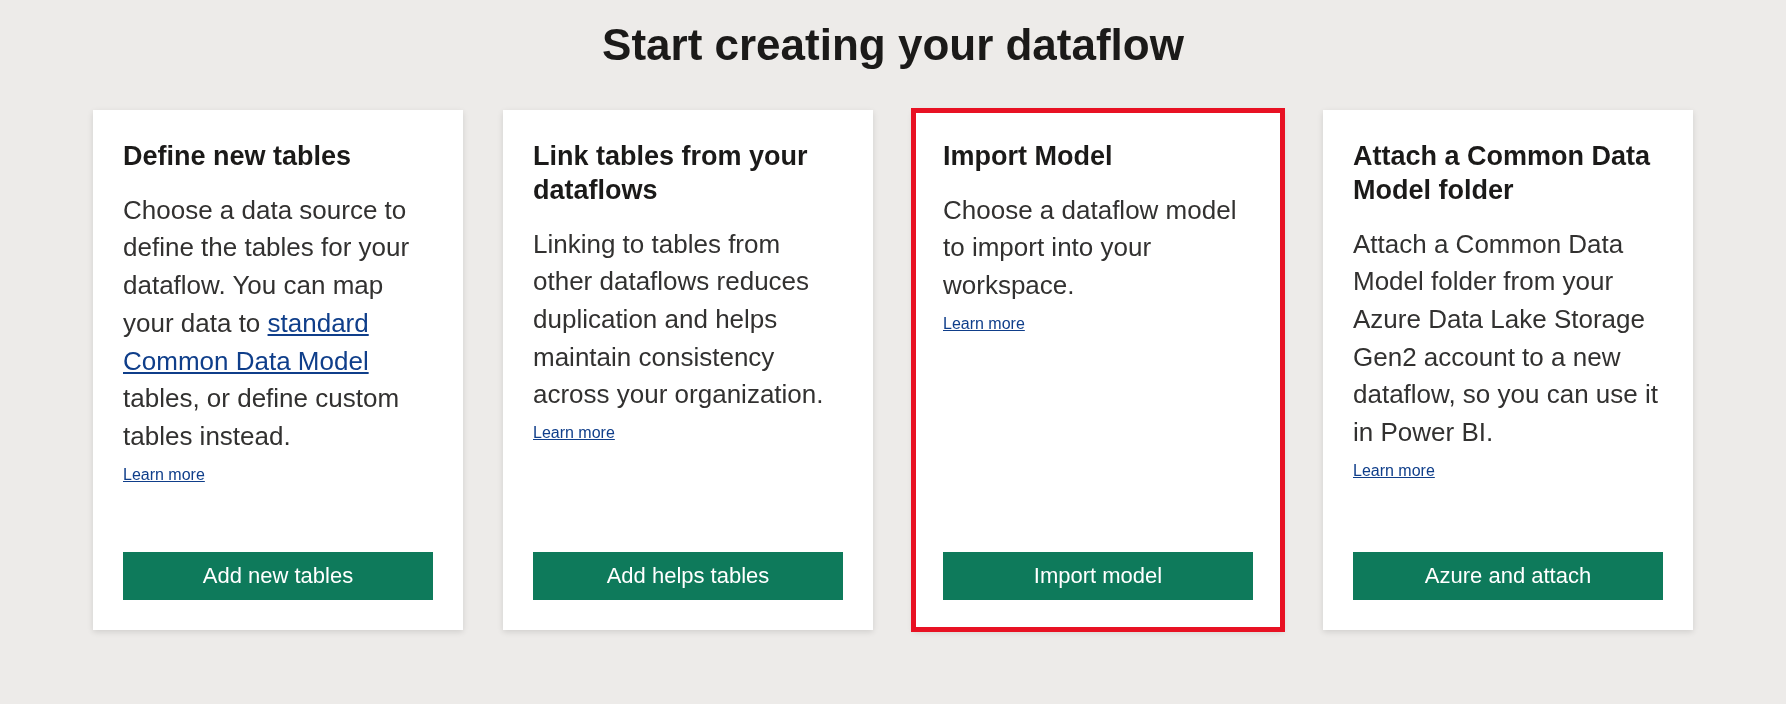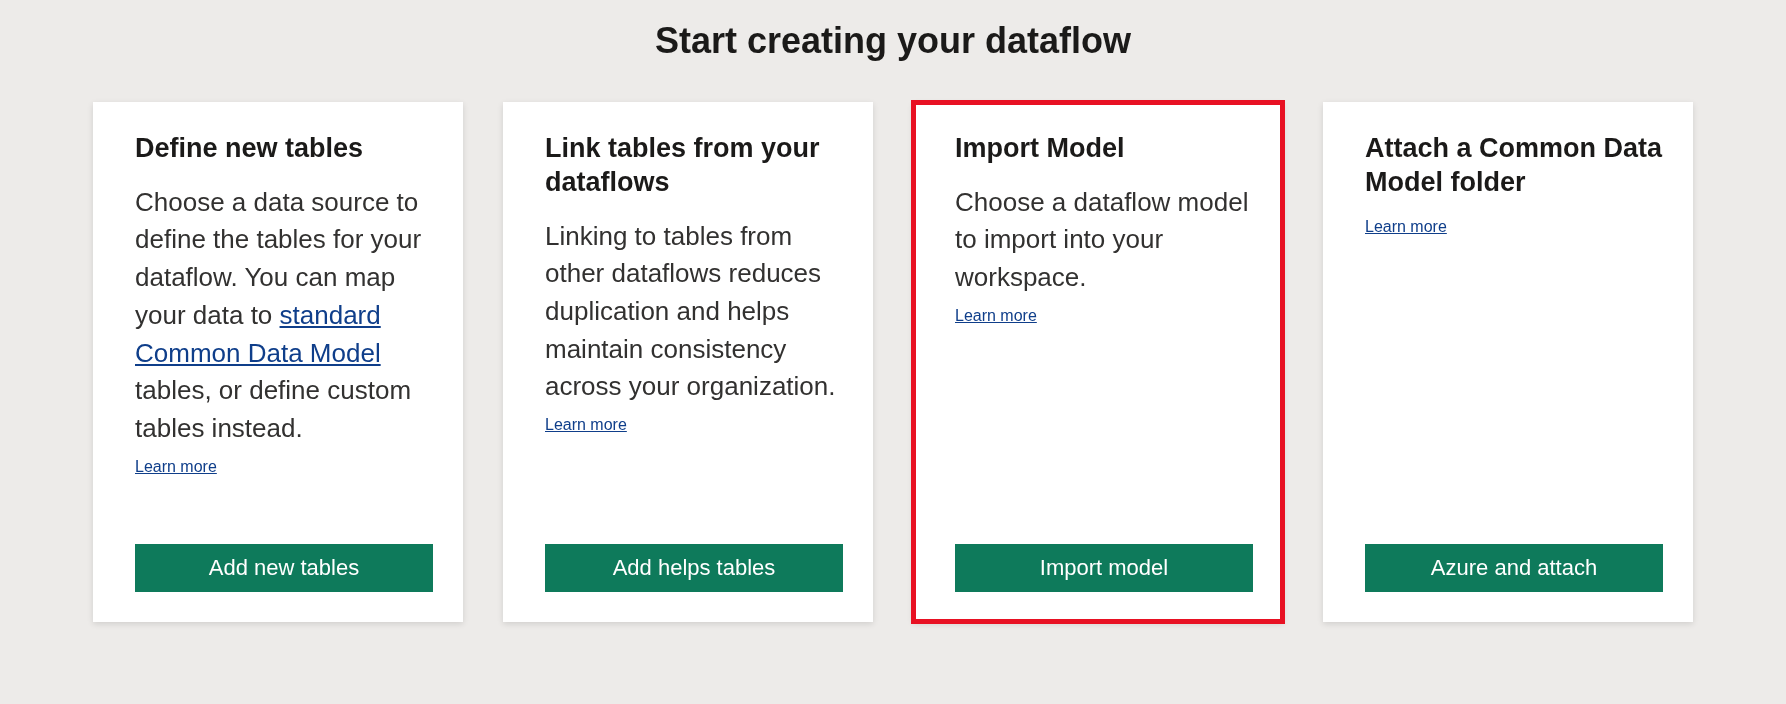--- a/index.html
+++ b/index.html
@@ -9,36 +9,36 @@
     }
     body {
       font-family: "Segoe UI", -apple-system, BlinkMacSystemFont, sans-serif;
       background-color: #edebe9;
       width: 1786px;
       height: 704px;
       padding-top: 20px;
     }
     .page-title {
       text-align: center;
-      font-size: 36px;
+      font-size: 44px;
       font-weight: 700;
       color: #1b1a19;
       margin-bottom: 40px;
     }
     .cards-container {
       display: flex;
       justify-content: center;
       gap: 40px;
       padding: 0 20px;
     }
     .card {
       background: #ffffff;
       width: 370px;
       height: 520px;
-      padding: 30px 30px 30px 42px;
+      padding: 30px 30px 30px 30px;
       box-shadow: 0 2px 6px rgba(0,0,0,0.12);
       display: flex;
       flex-direction: column;
       position: relative;
     }
     .card.highlighted {
       outline: 5px solid #e81123;
       outline-offset: -3px;
     }
     .card-title {
@@ -107,17 +107,20 @@
     <h2 class="card-title">Import Model</h2>
     <p class="card-description">
       <span>Choose a dataflow model to import into your workspace.</span>
     </p>
     <a href="#" class="learn-more">Learn more</a>
     <button class="card-button">Import model</button>
   </div>
 
   <div class="card">
     <h2 class="card-title">Attach a Common Data Model folder</h2>
+    <p class="card-description">
+      <span>Attach a Common Data Model folder from your Azure Data Lake Storage Gen2 account to a new dataflow, so you can use it in Power BI.</span>
+    </p>
     <a href="#" class="learn-more">Learn more</a>
     <button class="card-button">Azure and attach</button>
   </div>
 
 </div>
 
 </body></html>

